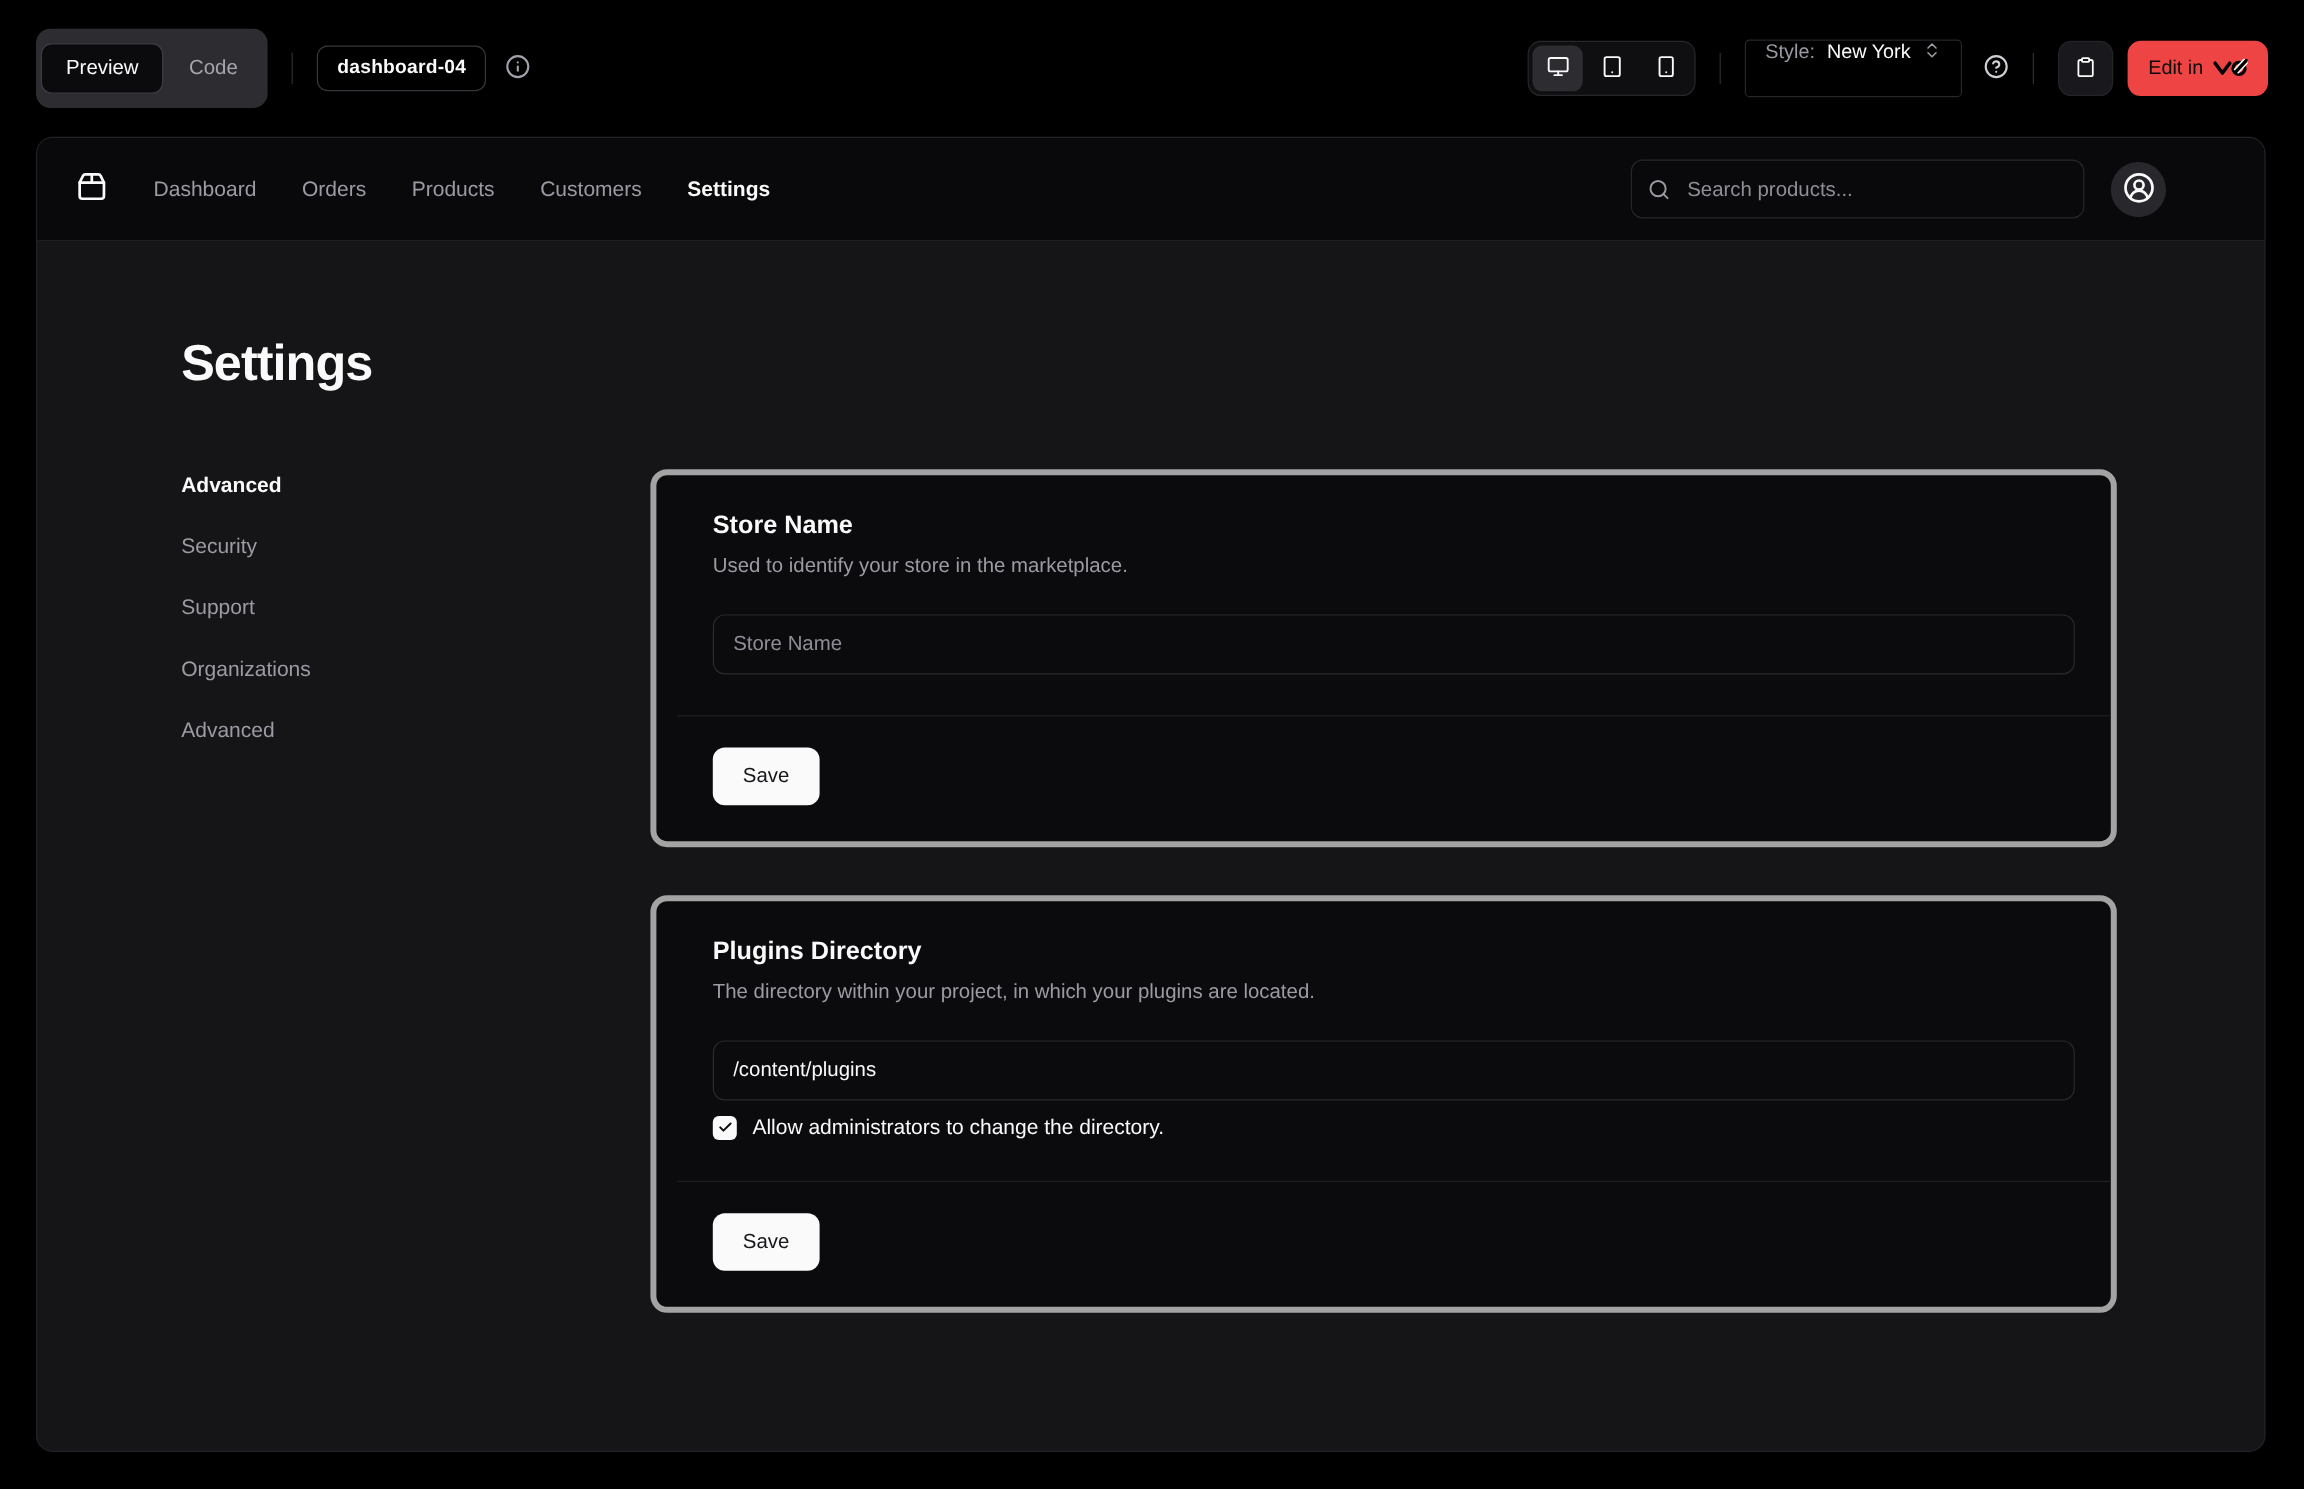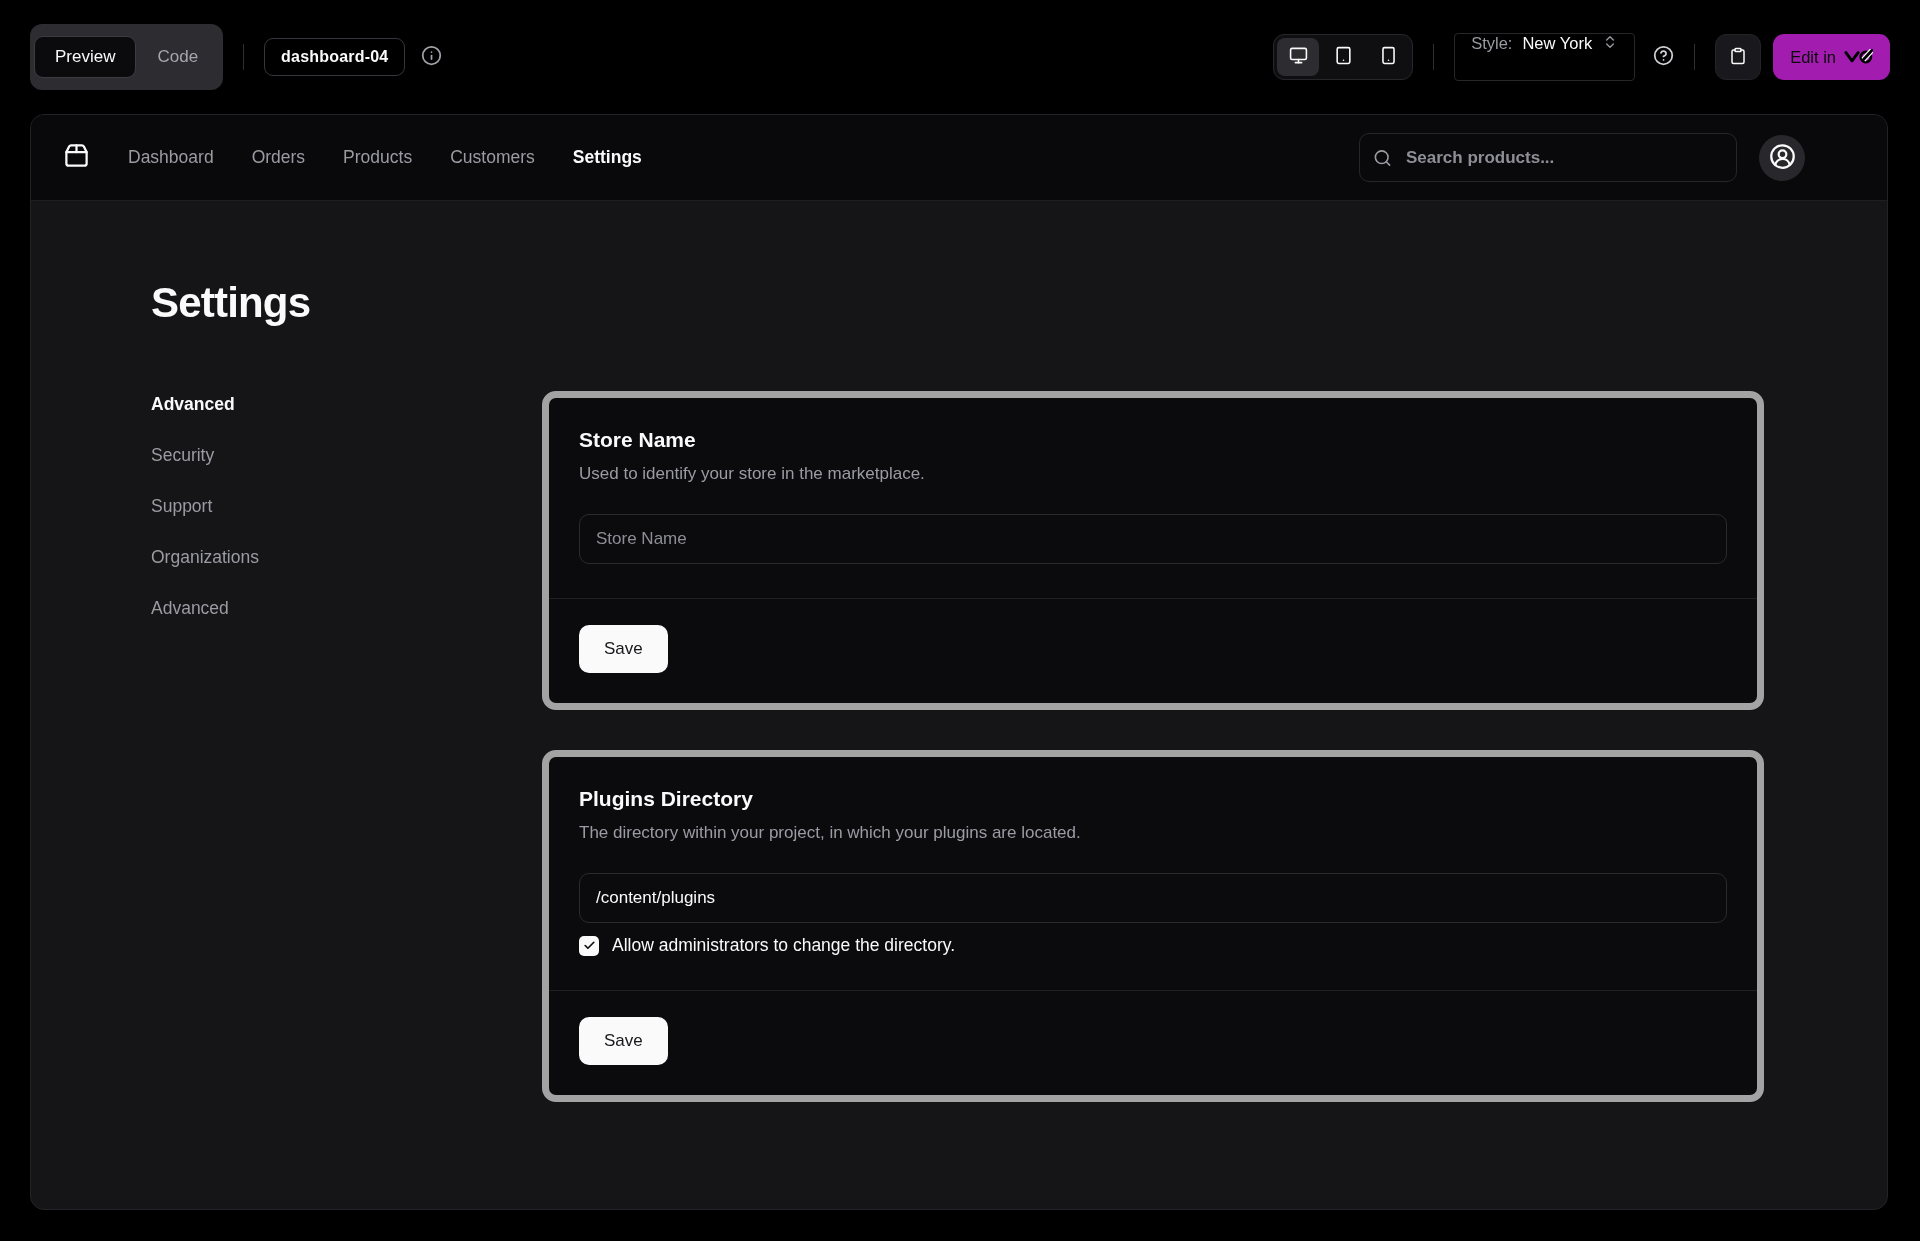--- a/index.html
+++ b/index.html
@@ -22,48 +22,48 @@
   .device-group { display:flex; align-items:center; gap:3px; background:#0f0f12; border:1px solid #27272b; border-radius:11px; padding:3px; }
   .device-item { width:42px; height:38px; display:flex; align-items:center; justify-content:center; border-radius:8px; background:transparent; border:none; color:#fafafa; cursor:pointer; }
   .device-item.active { background:#2c2c31; }
 
   .style-select { display:flex; align-items:flex-start; gap:10px; height:48px; border:1px solid #27272b; border-radius:4px; padding:0 16px; cursor:pointer; background:transparent; font-family:inherit; }
   .style-label { color:#9a9aa3; font-size:16.5px; }
   .style-value { color:#fafafa; font-size:16.5px; font-weight:500; }
   .help-gap { margin-left:18px; color:#cfcfd5; }
 
   .clip-btn { width:46px; height:46px; border-radius:11px; background:#19191d; border:1px solid #232328; display:flex; align-items:center; justify-content:center; color:#fafafa; cursor:pointer; }
-  .edit-btn { display:flex; align-items:center; gap:8px; height:46px; margin-left:12px; padding:0 17px; border-radius:11px; background:#a21caf; color:#0a0a0a; border:none; font-size:16.5px; font-weight:500; font-family:inherit; cursor:pointer; }
+  .edit-btn { display:flex; align-items:center; gap:8px; height:46px; margin-left:12px; padding:0 17px; border-radius:11px; background:#ef4444; color:#0a0a0a; border:none; font-size:16.5px; font-weight:500; font-family:inherit; cursor:pointer; }
 
   
   .panel { margin:0 30px; width:1858px; height:1096px; background:#151518; border:1px solid #232327; border-radius:14px; overflow:hidden; }
 
   .navbar { height:86px; background:#09090b; border-bottom:1px solid #1e1e22; display:flex; align-items:center; padding:0 32px; }
   .brand-icon { color:#fafafa; display:flex; align-items:center; margin-right:38px; cursor:pointer; }
   .nav-links { display:flex; align-items:center; gap:38px; }
   .nav-link { font-size:17.5px; color:#9b9ba3; text-decoration:none; cursor:pointer; }
   .nav-link.active { color:#fafafa; font-weight:600; }
 
   .nav-right { margin-left:auto; display:flex; align-items:center; gap:22px; margin-right:50px; }
   .search-wrap { position:relative; }
   .search-wrap .s-icon { position:absolute; left:14px; top:50%; transform:translateY(-50%); color:#9b9ba3; display:flex; }
-  .search-input { width:378px; height:49px; background:transparent; border:1px solid #27272b; border-radius:10px; padding:0 0 0 46px; color:#fafafa; font-size:17px; font-family:inherit; outline:none;font-weight:bold; }
+  .search-input { width:378px; height:49px; background:transparent; border:1px solid #27272b; border-radius:10px; padding:0 0 0 46px; color:#fafafa; font-size:17px; font-family:inherit; outline:none; }
   .search-input::placeholder { color:#8e8e96; }
   .avatar-btn { width:46px; height:46px; border-radius:50%; background:#28282c; border:none; display:flex; align-items:center; justify-content:center; color:#fafafa; cursor:pointer; }
 
   .main { padding:78px 123px 0 120px; }
   .page-title { font-size:42px; font-weight:700; letter-spacing:-0.8px; color:#fafafa; }
 
   .content-grid { display:grid; grid-template-columns:391px 1fr; margin-top:64px; align-items:start; }
   .settings-nav { display:flex; flex-direction:column; gap:25px; font-size:17.5px; }
   .settings-nav a { color:#9b9ba3; text-decoration:none; cursor:pointer; line-height:26px; }
   .settings-nav a.active { color:#fafafa; font-weight:600; }
 
   .cards { display:flex; flex-direction:column; gap:40px; }
-  .card { background:#0b0b0e; border:7px solid #a3a3a3; border-radius:14px; }
+  .card { background:#0b0b0e; border:5px solid #a3a3a3; border-radius:14px;padding-left:17px; }
   .card-header { padding:30px 30px 0; }
   .card-title { font-size:21px; font-weight:600; color:#fafafa; }
   .card-desc { margin-top:10px; font-size:17px; color:#9b9ba3; line-height:24px; }
   .card-content { padding:28px 30px 34px; }
   .text-input { width:100%; height:50px; background:transparent; border:1px solid #2a2a2f; border-radius:10px; padding:0 16px; color:#fafafa; font-size:17px; font-family:inherit; outline:none; }
   .text-input::placeholder { color:#8e8e96; }
   .card-footer { border-top:1px solid #1f1f24; padding:26px 30px 30px; }
   .save-btn { height:48px; padding:0 25px; border-radius:10px; background:#fafafa; color:#17171b; border:none; font-size:17px; font-weight:500; font-family:inherit; cursor:pointer; }
 
   .check-row { display:flex; align-items:center; margin-top:12px; }

